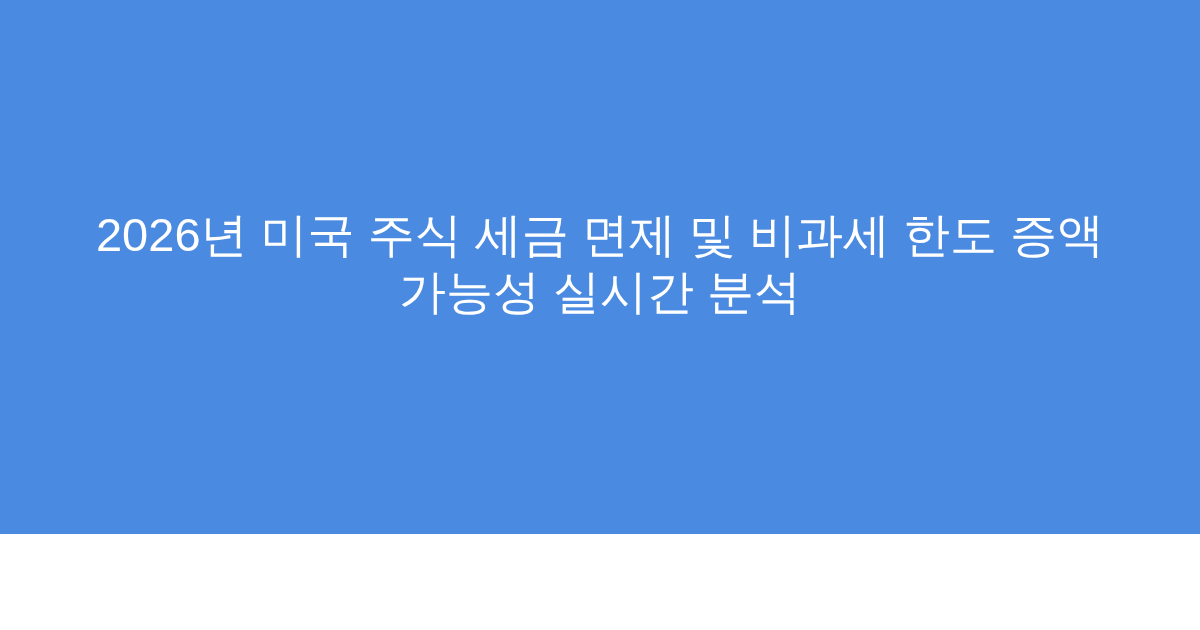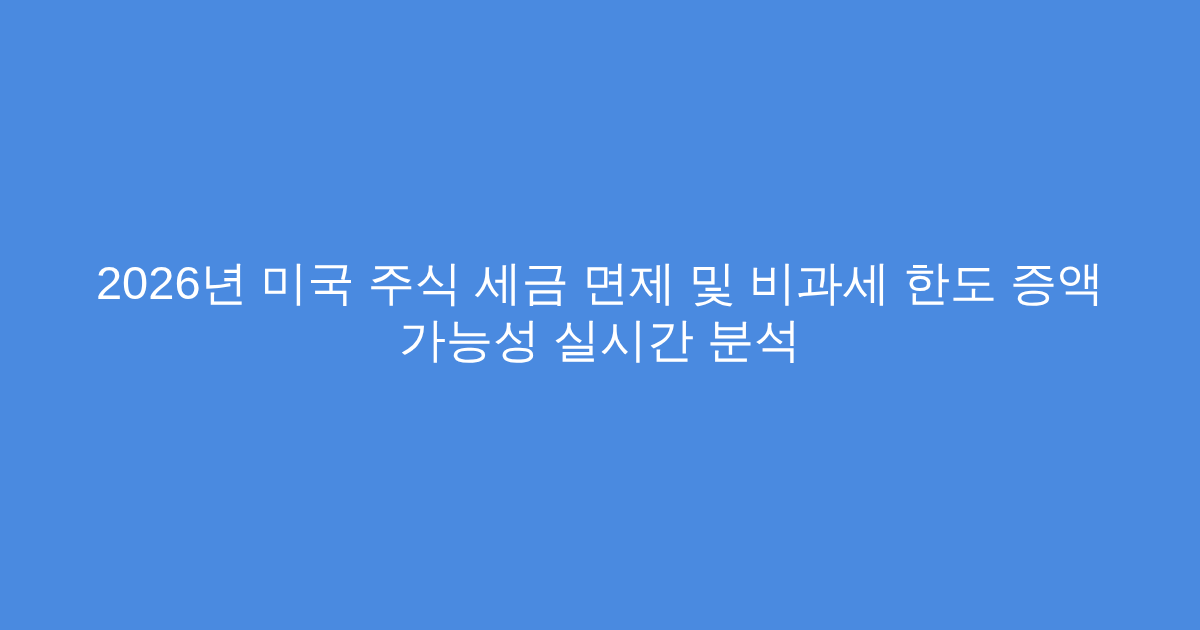--- a/index.html
+++ b/index.html
@@ -13,21 +13,21 @@
     height: 630px;
     overflow: hidden;
     font-family: "Liberation Sans", "DejaVu Sans", sans-serif;
     -webkit-font-smoothing: antialiased;
   }
 
   .og-card {
     position: relative;
     box-sizing: border-box;
     width: 1200px;
-    height: 630px;
+    height: 534px;
     background-color: #4a8ae0;
     display: flex;
     align-items: center;
     justify-content: center;
   }
 
   .card-content {
     box-sizing: border-box;
     width: 100%;
     padding: 0 60px;

